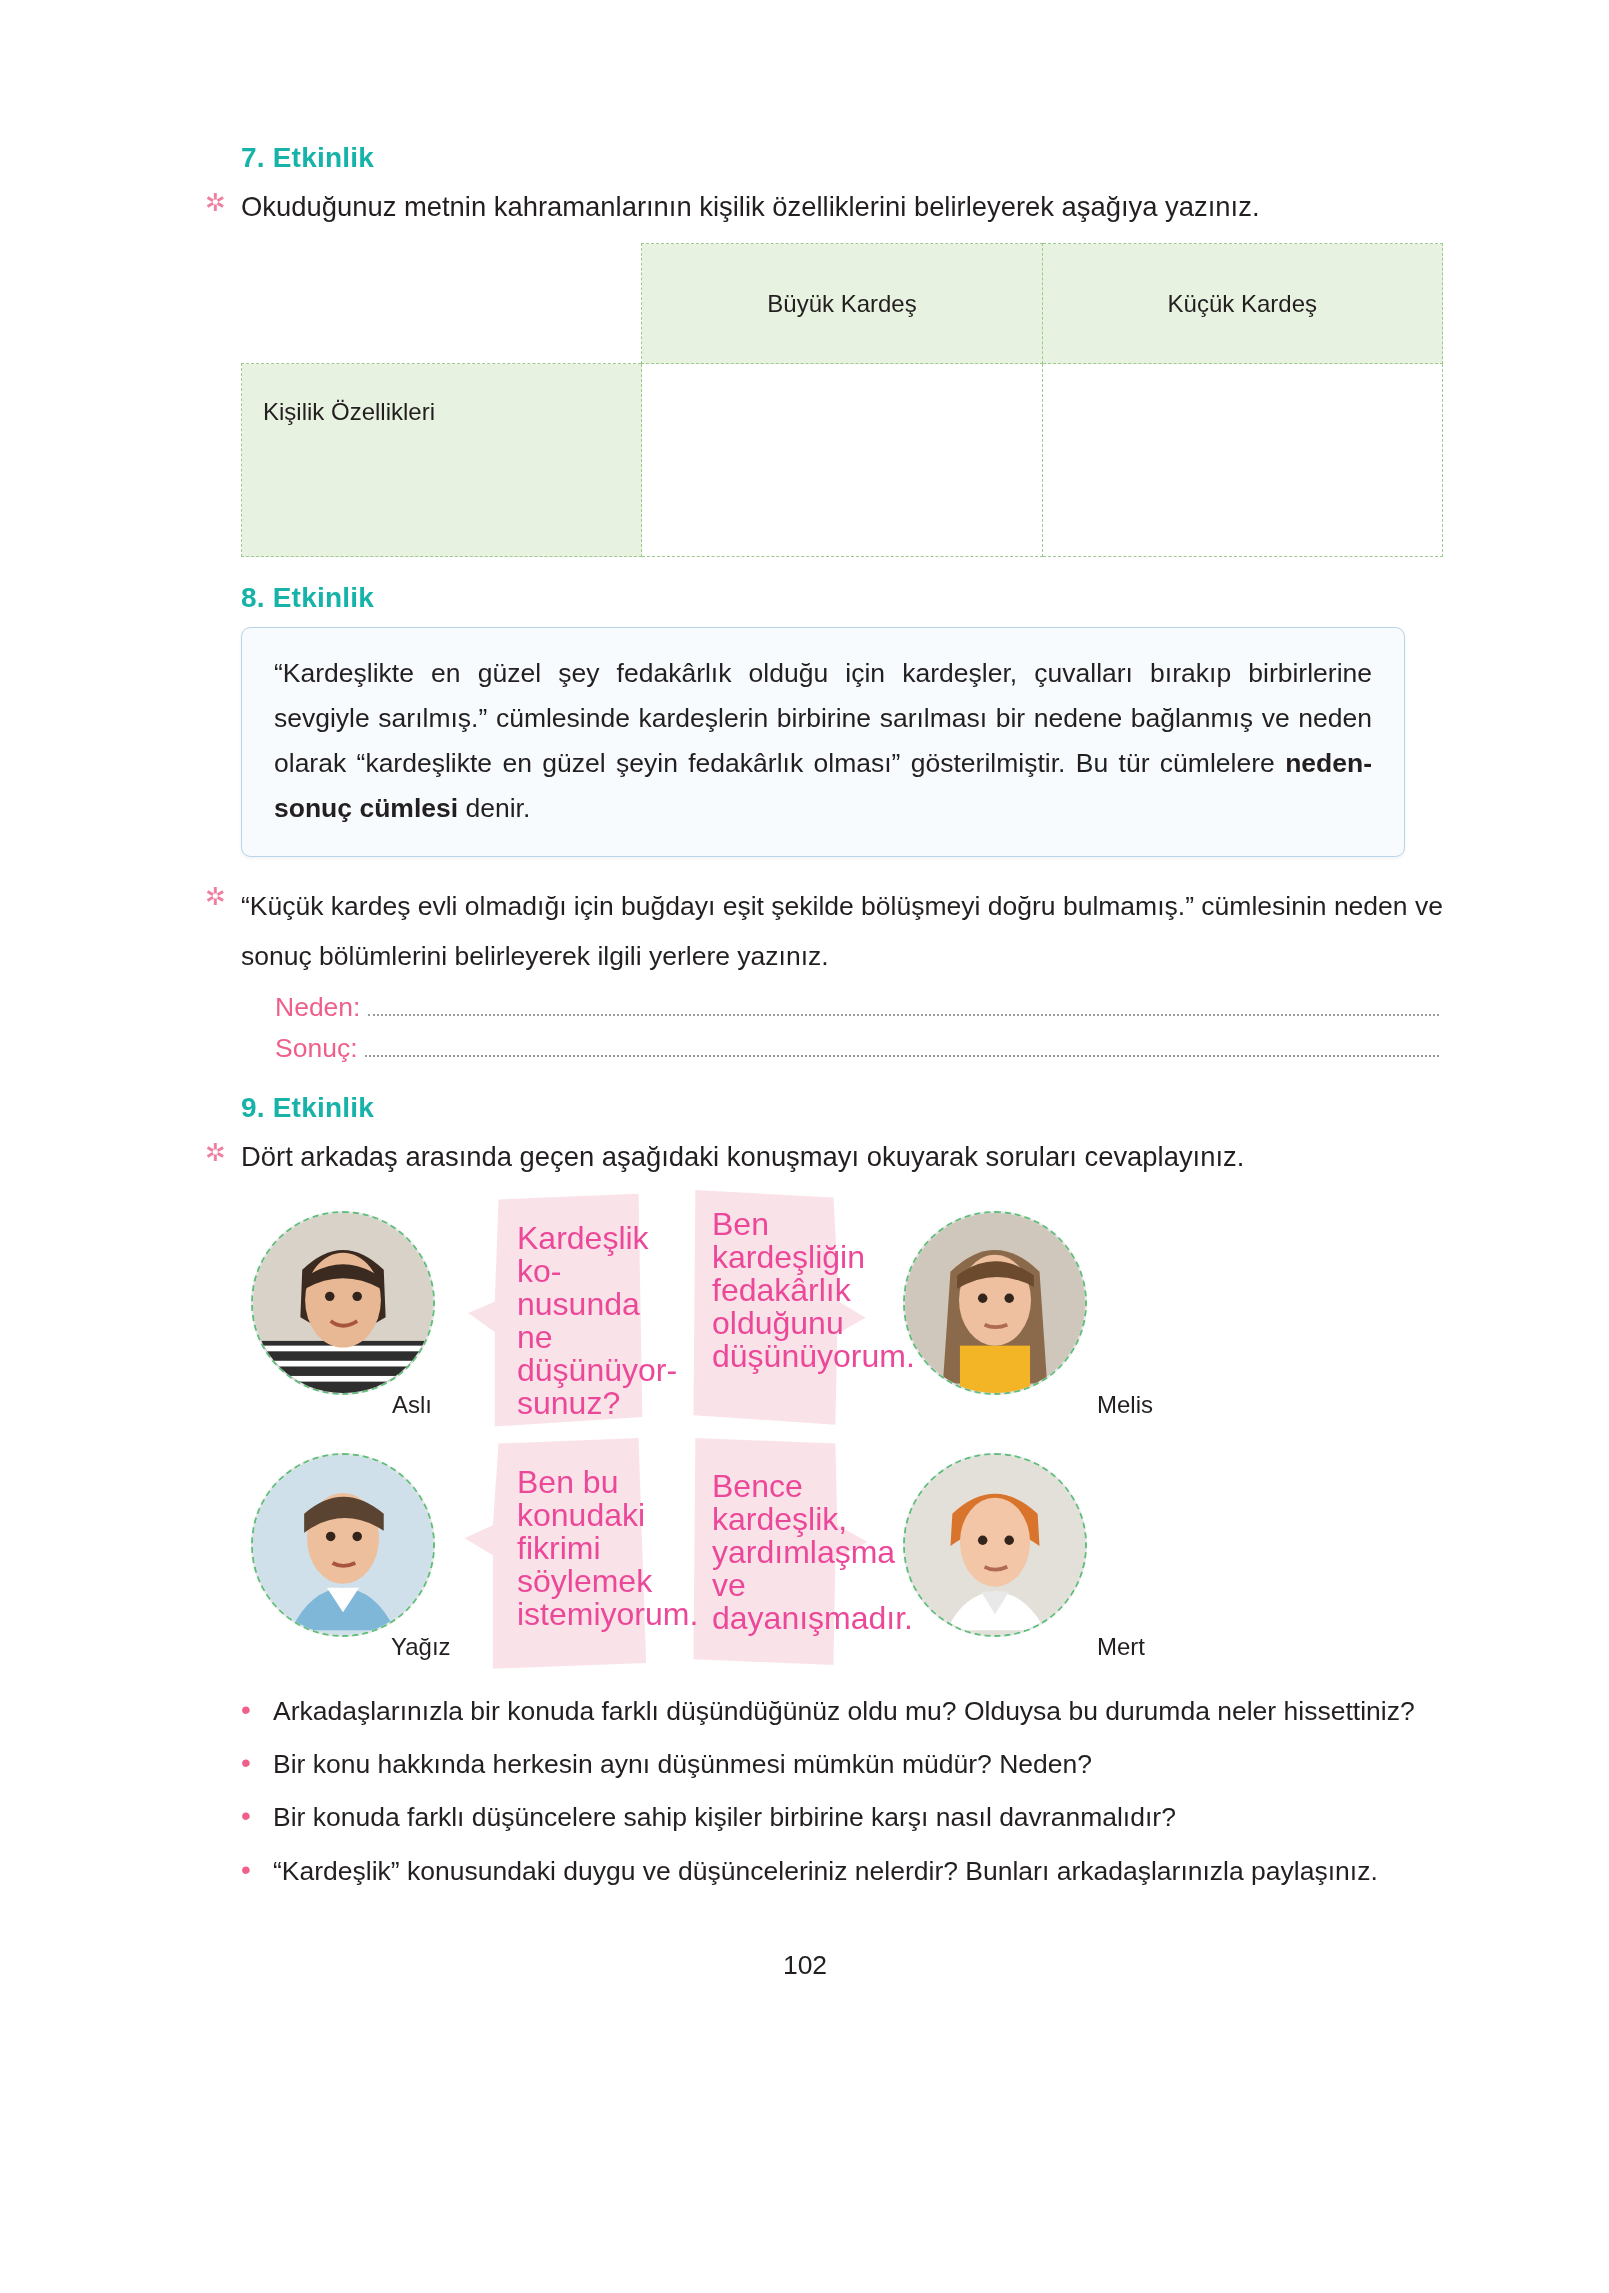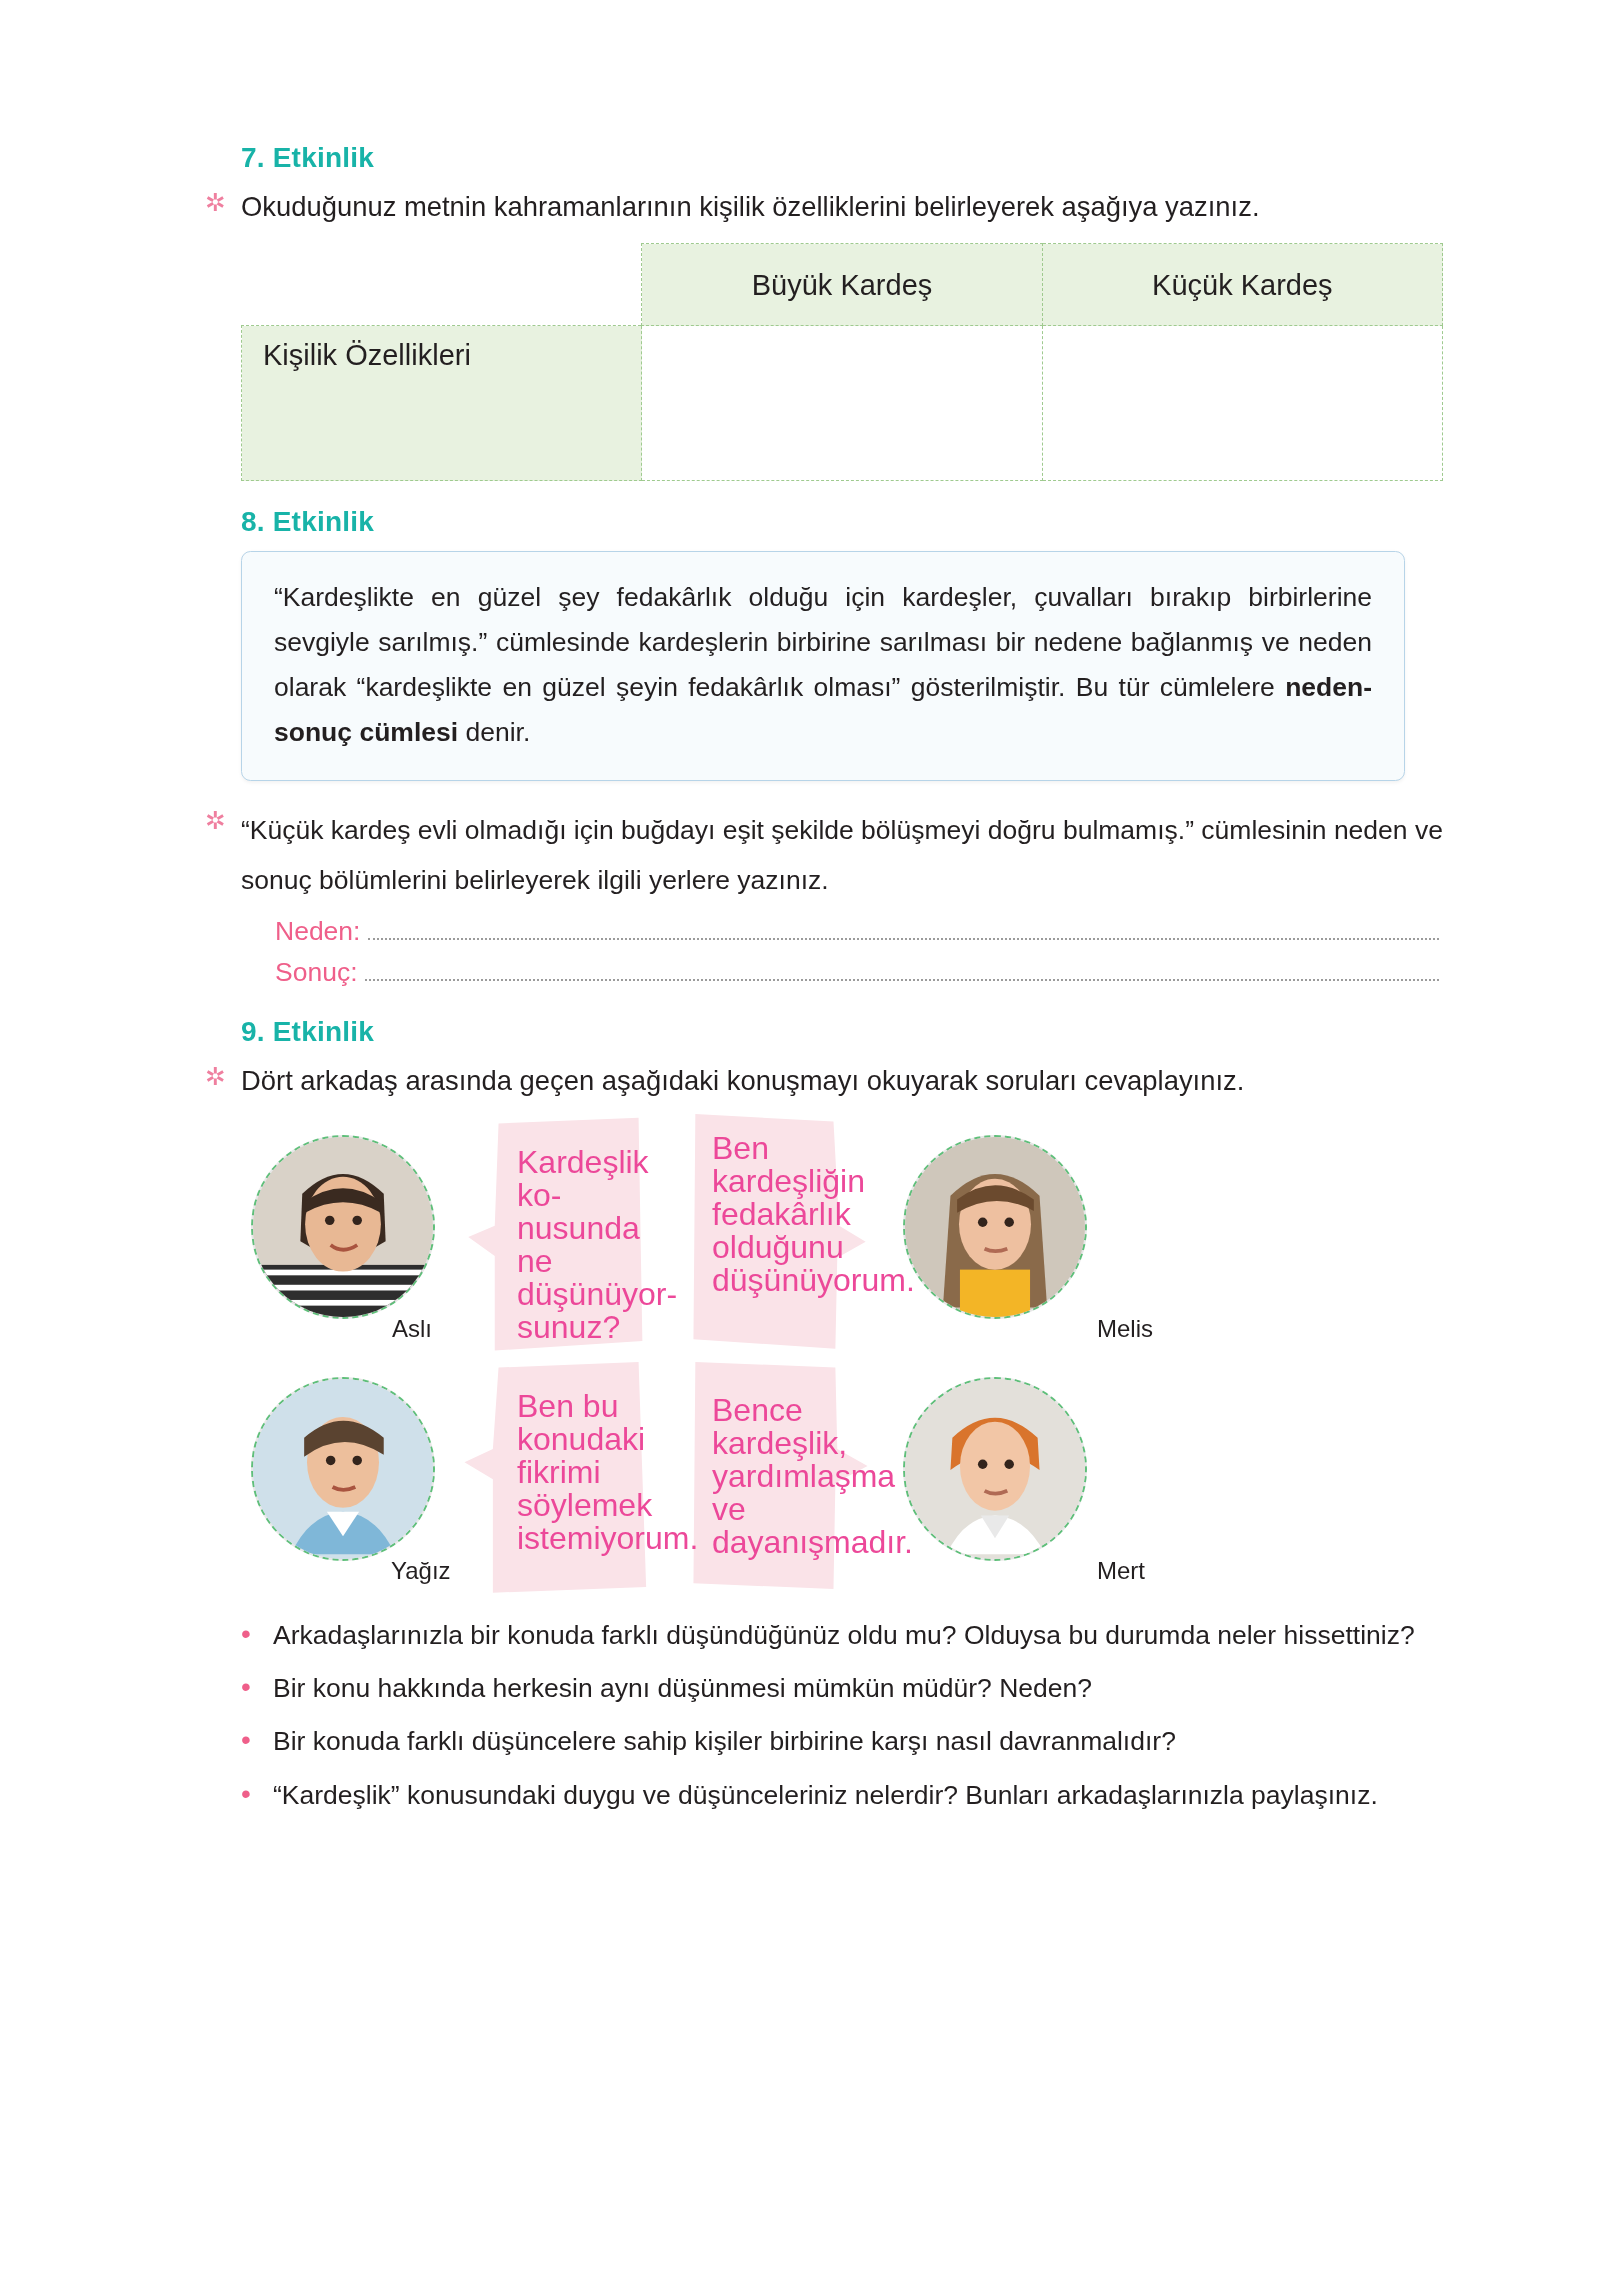--- a/index.html
+++ b/index.html
@@ -62,22 +62,22 @@
   
   .tbl {
     width: 1202px;
     margin: 17px 0 24.6px 0;
     border-collapse: collapse;
     table-layout: fixed;
   }
   .tbl td {
     border: 1.9px dashed #9fca8f;
     vertical-align: top;
-    padding: 11px 21px;
-    font-size: 29px;
+    padding: 30px 21px;
+    font-size: 24px;
     line-height: 36px;
   }
   .tbl .hdr {
     background: #e8f2e0;
     text-align: center;
     height: 59px;
     vertical-align: middle;
   }
   .tbl .corner {
     border: none;
@@ -369,14 +369,15 @@
     <li>
       <span class="qdot">•</span>
       <span class="qtext">Bir konuda farklı düşüncelere sahip kişiler birbirine karşı nasıl davranmalıdır?</span>
     </li>
     <li>
       <span class="qdot">•</span>
       <span class="qtext">“Kardeşlik” konusundaki duygu ve düşünceleriniz nelerdir? Bunları arkadaşlarınızla paylaşınız.</span>
     </li>
   </ul>
 
+  <div class="page-number">102</div>
 </div>
 
 
 </body></html>

